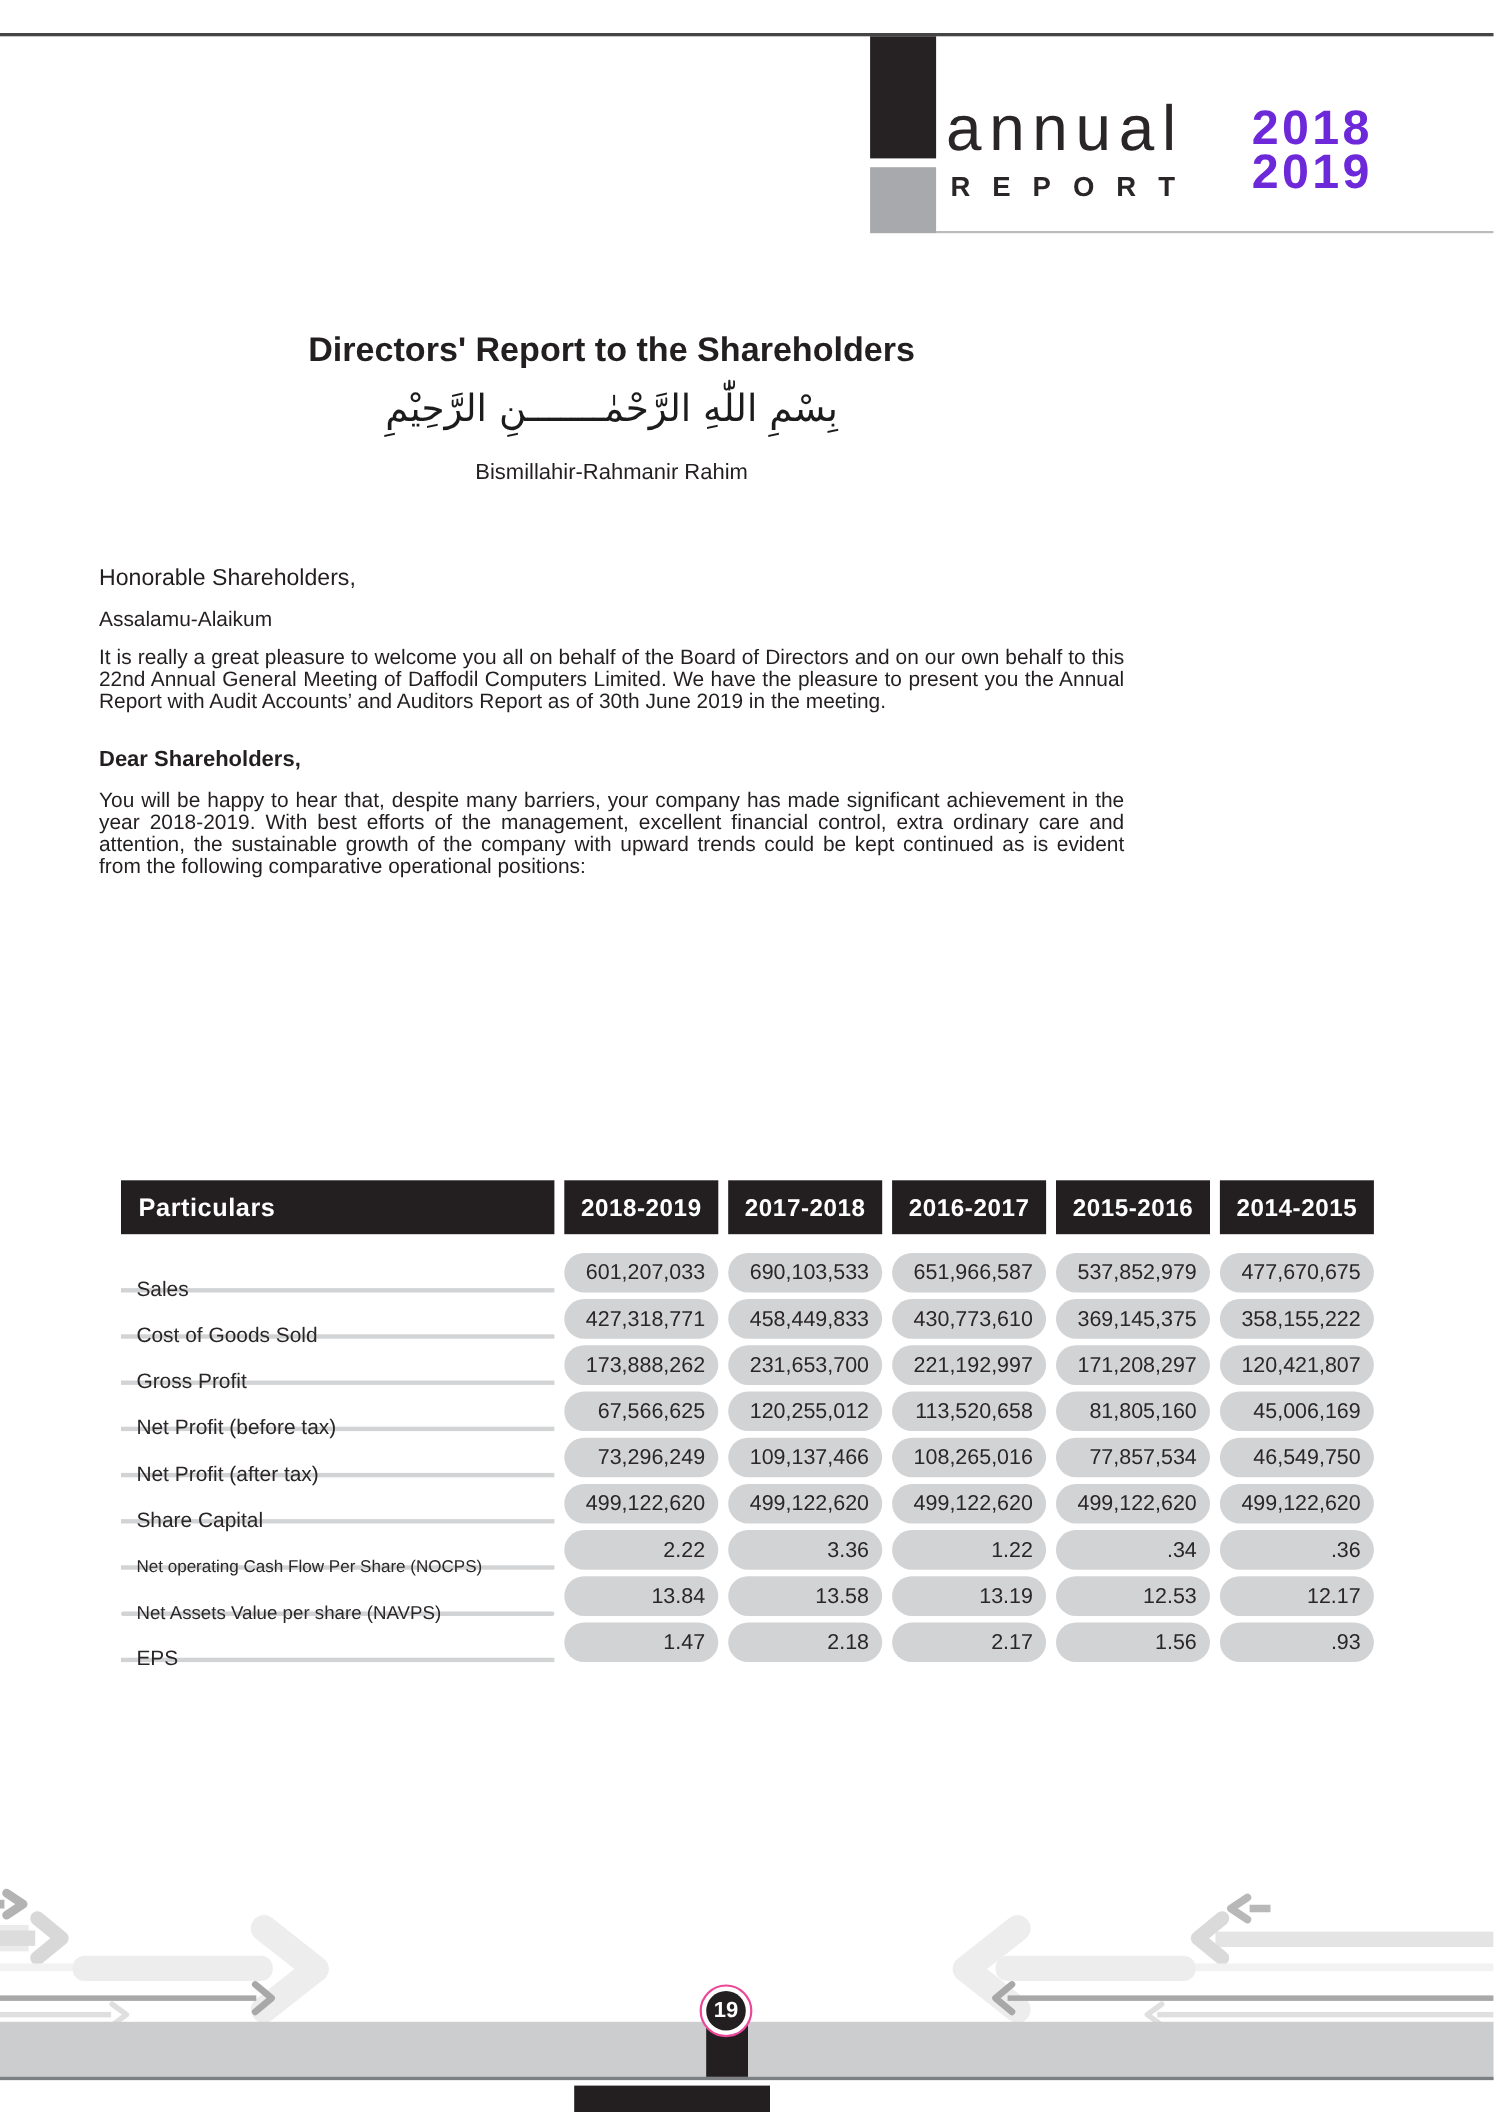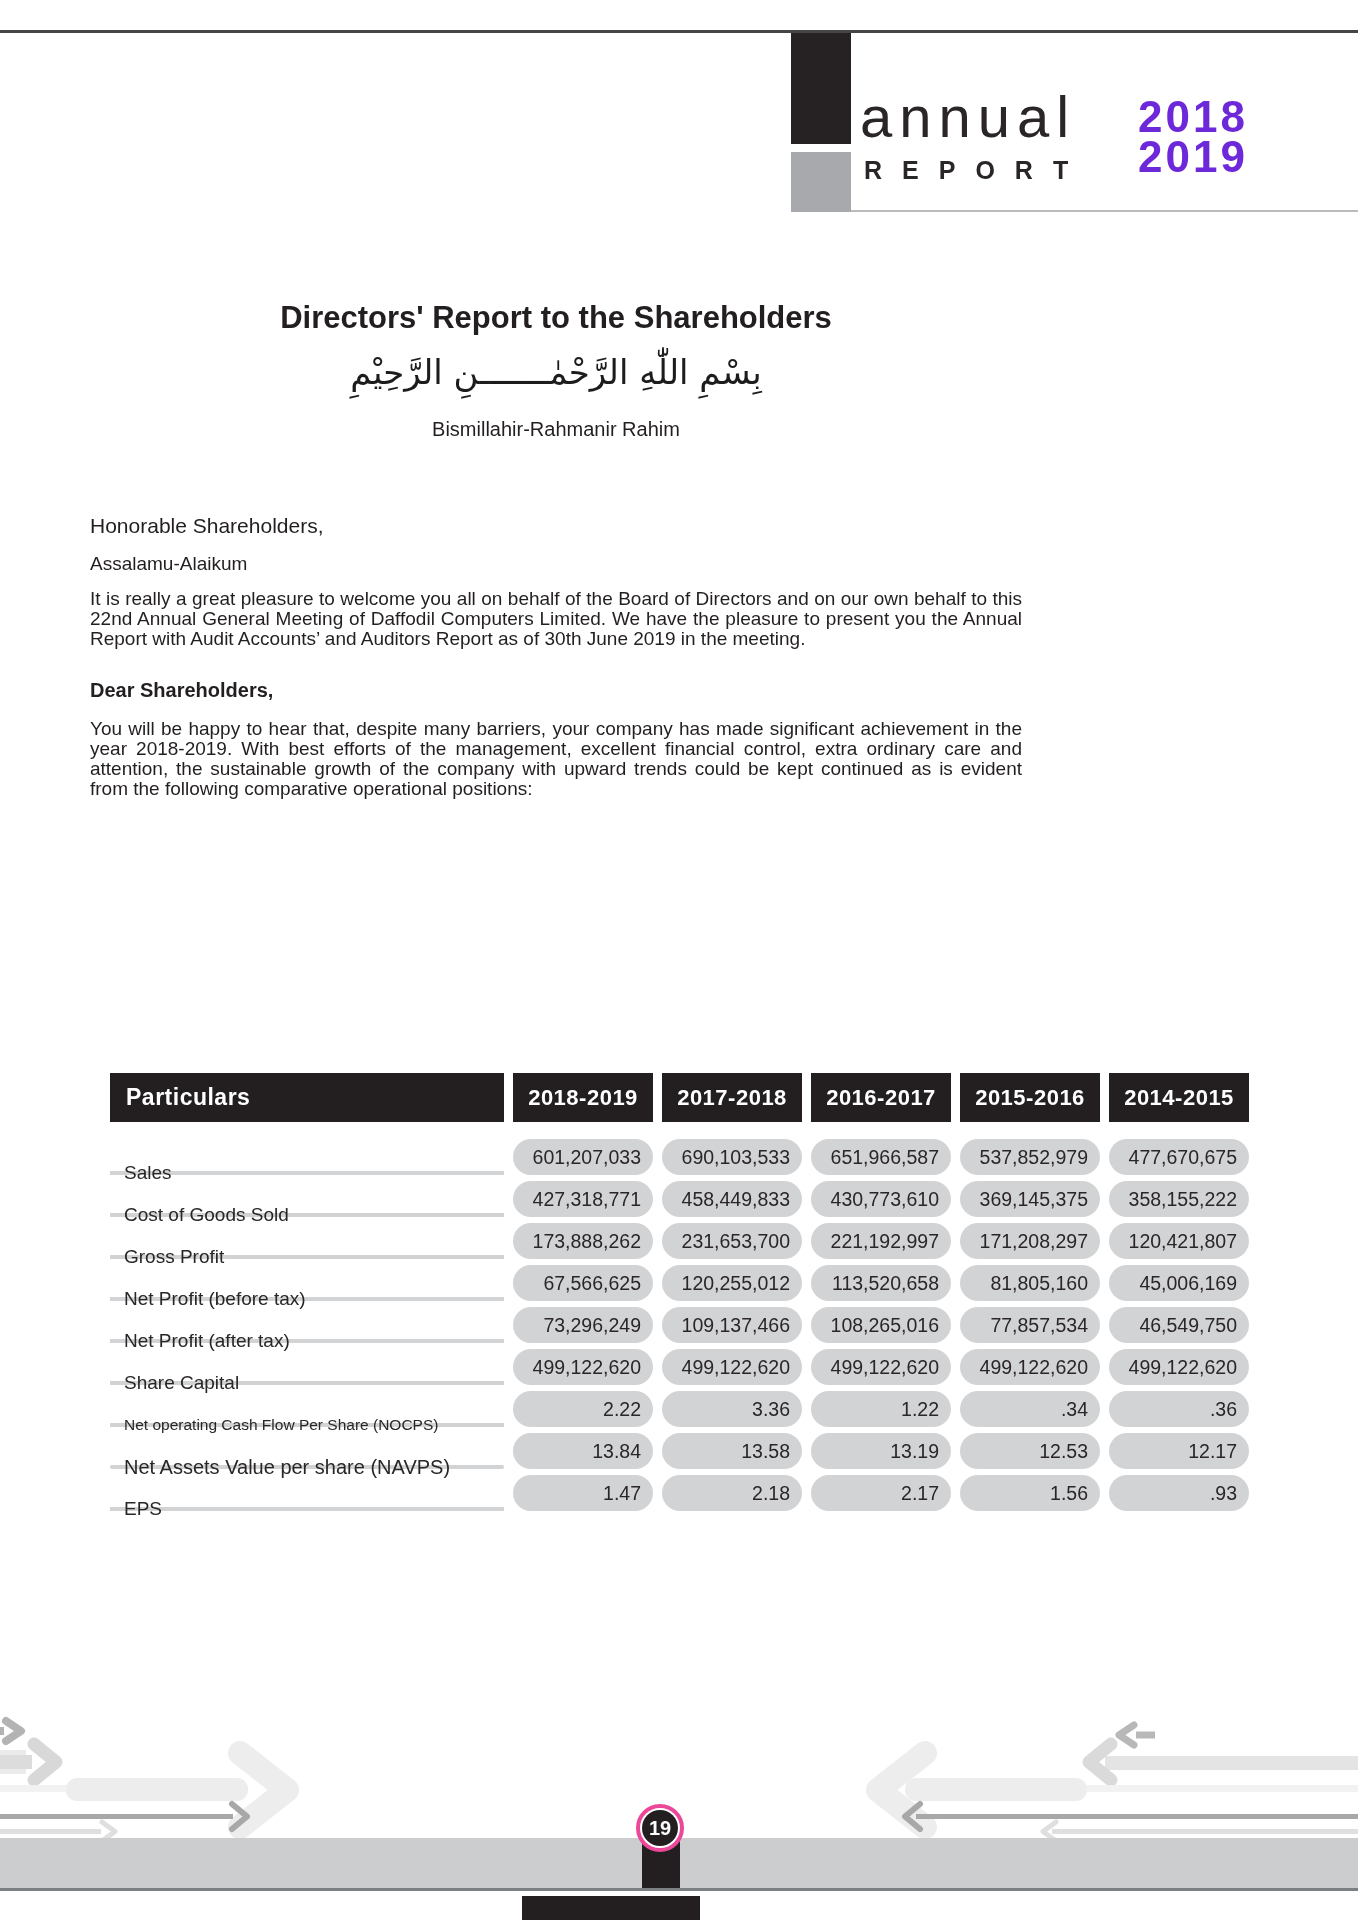--- a/index.html
+++ b/index.html
@@ -31,29 +31,29 @@
   .para2 { top:719px; }
 
   
   .op-table { position:absolute; left:110px; top:1073px; width:1139px; }
   .t-head, .t-body { display:grid; grid-template-columns:394px 140px 140px 140px 140px 140px; column-gap:9px; }
   .t-head { height:49px; }
   .t-body { margin-top:17px; grid-auto-rows:36px; row-gap:6px; }
   .hc { background:#231f20; color:#ffffff; font-weight:700; font-size:22px; display:flex; align-items:center; justify-content:center; letter-spacing:0.5px; }
   .hc.first { justify-content:flex-start; padding-left:16px; font-size:23px; }
   .lc { background:#d2d3d5; display:flex; align-items:center; padding-left:14px; font-size:19px; color:#2a2627;margin-top:32px; }
-  .lc.md { font-size:20px;border-radius:10px; }
+  .lc.md { font-size:17px;border-radius:10px; }
   .lc.sm { font-size:15.5px; }
   .vc { background:#d2d3d5; display:flex; align-items:center; justify-content:flex-end; padding-right:12px; font-size:19.5px; color:#2a2627;border-radius:18px; }
 
   
   .arrows { position:absolute; left:0; top:1700px; width:1358px; height:145px; }
   .footer-bar { position:absolute; left:0; top:1838px; width:1358px; height:53px; background:#cbcdce; border-bottom:3px solid #7d8083; }
   .footer-tab { position:absolute; left:642px; top:1841px; width:38px; height:47px; background:#231f20; }
-  .page-badge { position:absolute; left:636px; top:1804px; width:48px; height:48px; background:#ffffff; border:4px solid #ec4899; border-radius:50%; display:flex; align-items:center; justify-content:center; }
+  .page-badge { position:absolute; left:636px; top:1804px; width:48px; height:48px; background:#ffffff; border:2px solid #ec4899; border-radius:50%; display:flex; align-items:center; justify-content:center; }
   .page-badge-inner { width:36px; height:36px; background:#231f20; border-radius:50%; display:flex; align-items:center; justify-content:center; color:#fff; font-size:20px; font-weight:700; }
   .bottom-bar { position:absolute; left:522px; top:1896px; width:178px; height:24px; background:#231f20; }
 </style>
 </head>
 <body>
 
 <div class="page">
 
   <div class="top-rule"></div>
   <div class="logo-black"></div>

